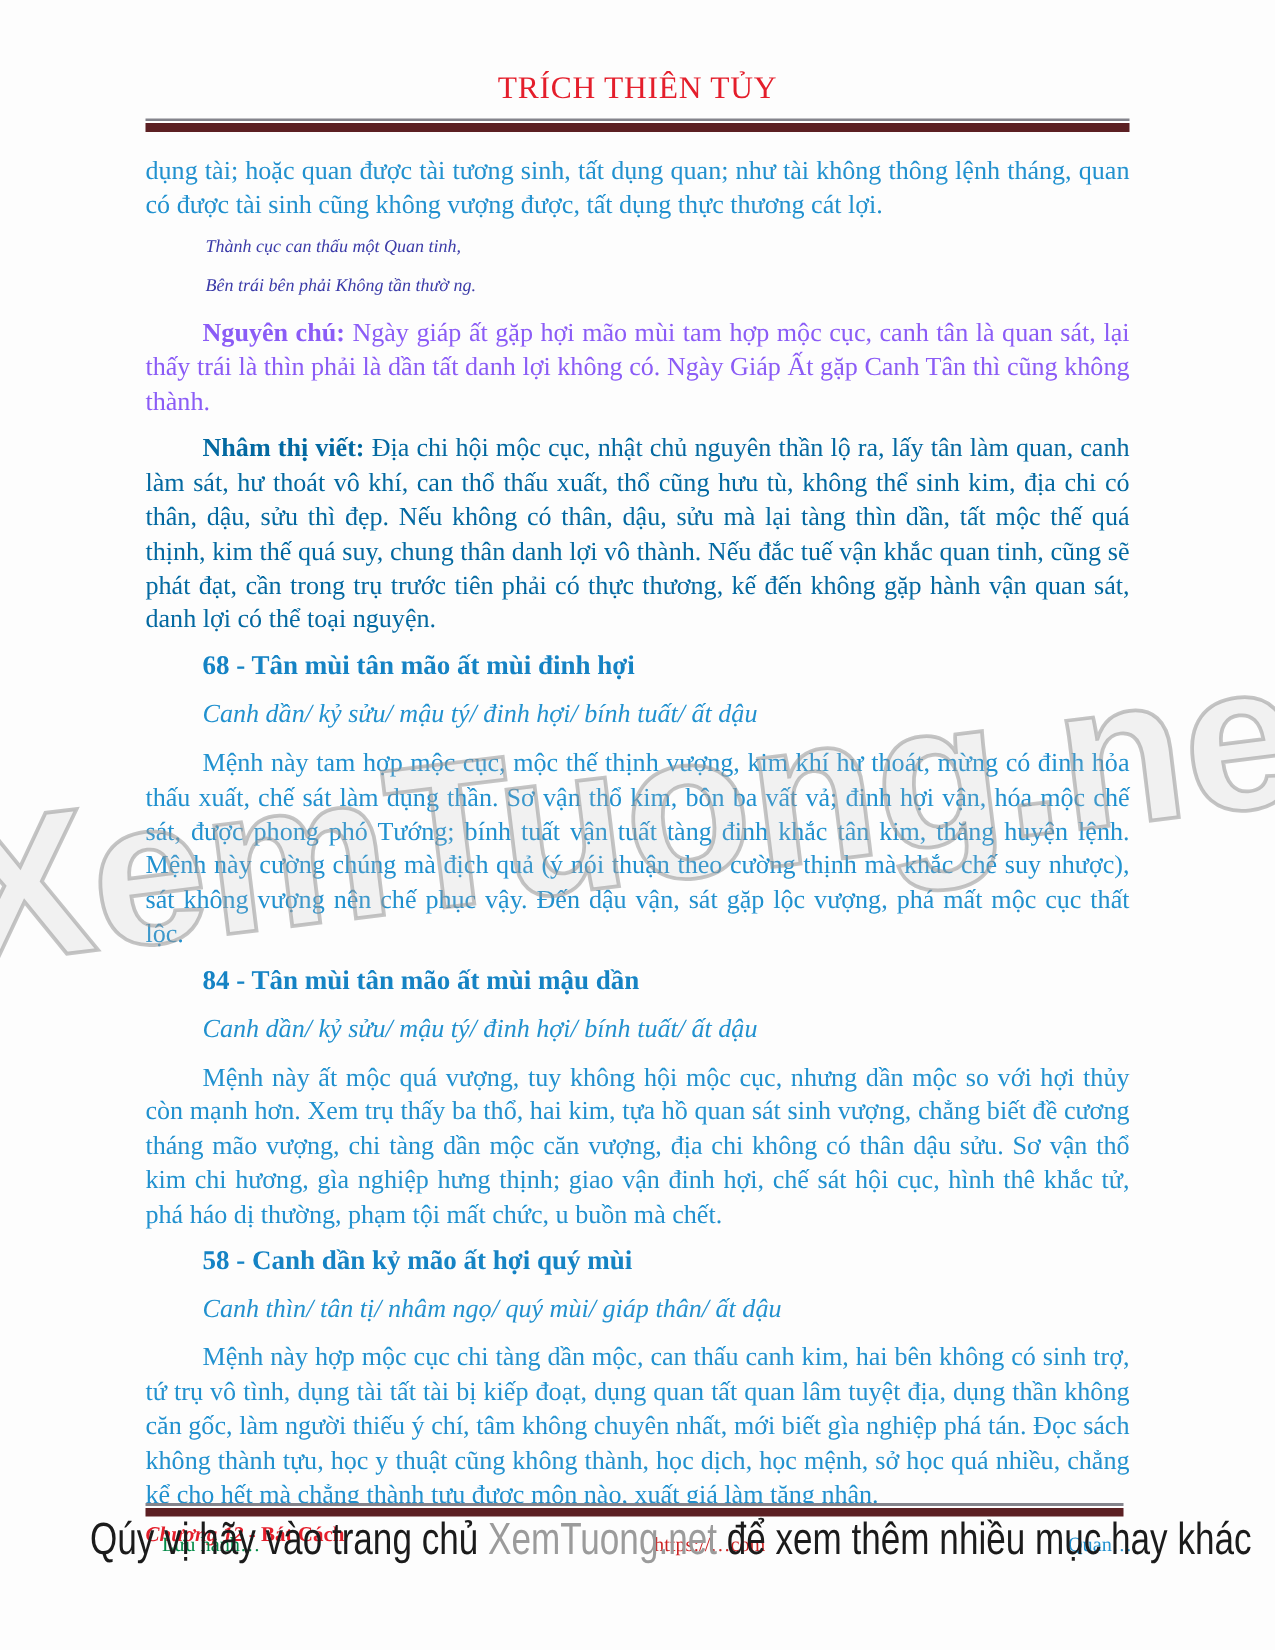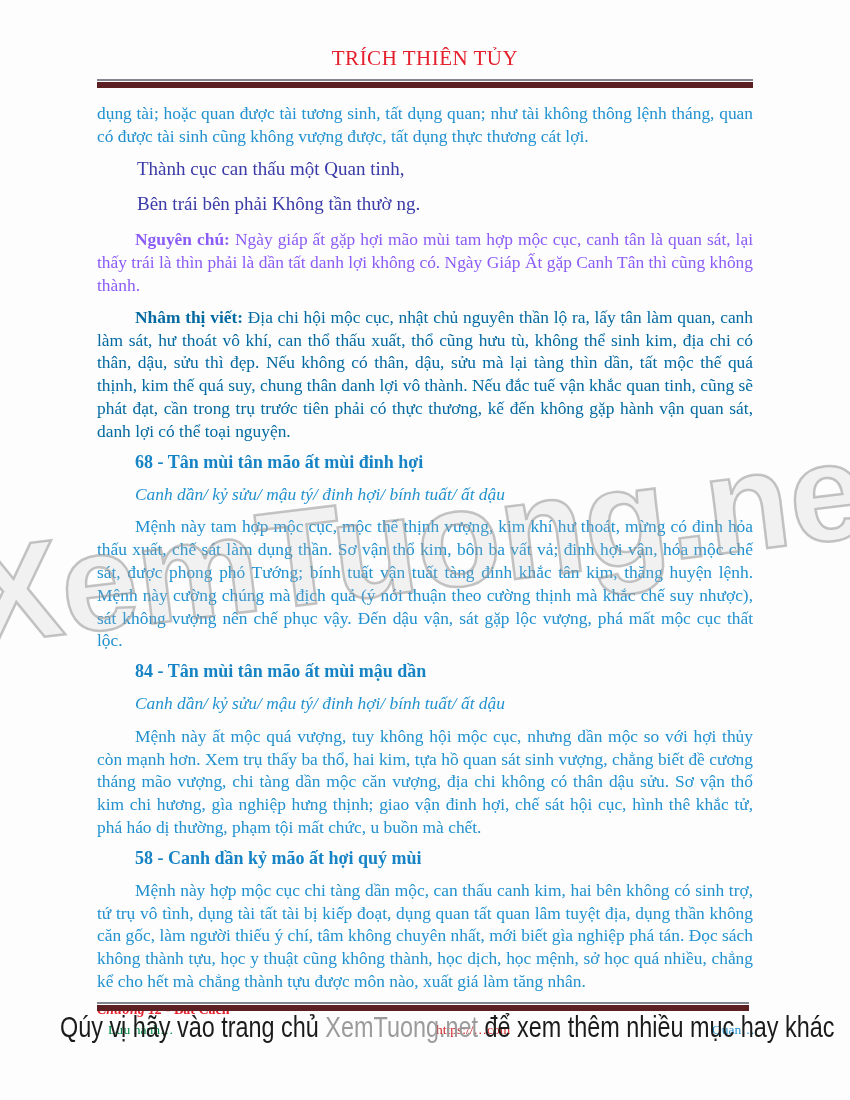--- a/index.html
+++ b/index.html
@@ -15,21 +15,21 @@
   .doc-title{
     margin-top:46px;margin-bottom:8px;text-align:center;
     font-size:21px;letter-spacing:.5px;color:#e41e2b;font-weight:normal;
   }
   .double-rule{
     height:9px;margin:2px 0 14px 0;
     background:linear-gradient(to bottom,#84848c 0 2px,#ffffff 2px 3px,#5c2023 3px 9px);
   }
   p{margin:0 0 9px 0;font-size:17.4px;line-height:1.31;text-align:justify;}
   .blue{color:#2191cf;}
-  .verse{color:#3a3aa8;margin-left:40px;text-align:left;margin-bottom:11px;font-size:19px;}
+  .verse{color:#3a3aa8;font-style:italic;margin-left:40px;text-align:left;margin-bottom:11px;font-size:12px;}
   .green{color:#8b5cf6;}
   .brick{color:#0369a1;}
   .indent{text-indent:38px;}
   .lead{font-weight:bold;}
   .sec-heading{
     color:#1583c4;font-weight:bold;font-size:18px;margin-left:38px;
     margin-top:4px;margin-bottom:10px;text-align:left;
   }
   .pillars{color:#2191cf;margin-left:38px;text-align:left;margin-bottom:10px;font-style:italic;}
   .chapter{
@@ -82,20 +82,21 @@
 
     <div class="sec-heading">68 - Tân mùi tân mão ất mùi đinh hợi</div>
     <p class="pillars">Canh dần/ kỷ sửu/ mậu tý/ đinh hợi/ bính tuất/ ất dậu</p>
     <p class="blue indent">Mệnh này tam hợp mộc cục, mộc thế thịnh vượng, kim khí hư thoát, mừng có đinh hỏa thấu xuất, chế sát làm dụng thần. Sơ vận thổ kim, bôn ba vất vả; đinh hợi vận, hóa mộc chế sát, được phong phó Tướng; bính tuất vận tuất tàng đinh khắc tân kim, thăng huyện lệnh. Mệnh này cường chúng mà địch quả (ý nói thuận theo cường thịnh mà khắc chế suy nhược), sát không vượng nên chế phục vậy. Đến dậu vận, sát gặp lộc vượng, phá mất mộc cục thất lộc.</p>
 
     <div class="sec-heading">84 - Tân mùi tân mão ất mùi mậu dần</div>
     <p class="pillars">Canh dần/ kỷ sửu/ mậu tý/ đinh hợi/ bính tuất/ ất dậu</p>
     <p class="blue indent">Mệnh này ất mộc quá vượng, tuy không hội mộc cục, nhưng dần mộc so với hợi thủy còn mạnh hơn. Xem trụ thấy ba thổ, hai kim, tựa hồ quan sát sinh vượng, chẳng biết đề cương tháng mão vượng, chi tàng dần mộc căn vượng, địa chi không có thân dậu sửu. Sơ vận thổ kim chi hương, gìa nghiệp hưng thịnh; giao vận đinh hợi, chế sát hội cục, hình thê khắc tử, phá háo dị thường, phạm tội mất chức, u buồn mà chết.</p>
 
     <div class="sec-heading">58 - Canh dần kỷ mão ất hợi quý mùi</div>
+    <p class="pillars">Canh thìn/ tân tị/ nhâm ngọ/ quý mùi/ giáp thân/ ất dậu</p>
     <p class="blue indent">Mệnh này hợp mộc cục chi tàng dần mộc, can thấu canh kim, hai bên không có sinh trợ, tứ trụ vô tình, dụng tài tất tài bị kiếp đoạt, dụng quan tất quan lâm tuyệt địa, dụng thần không căn gốc, làm người thiếu ý chí, tâm không chuyên nhất, mới biết gìa nghiệp phá tán. Đọc sách không thành tựu, học y thuật cũng không thành, học dịch, học mệnh, sở học quá nhiều, chẳng kể cho hết mà chẳng thành tựu được môn nào, xuất giá làm tăng nhân.</p>
 
     <div class="chapter"><span class="it">Chương 12</span><span> - Bát Cách</span></div>
 
   </div>
 
   <div class="watermark">XemTuong.net</div>
 
   <div class="footer">
     <div class="double-rule"></div>

